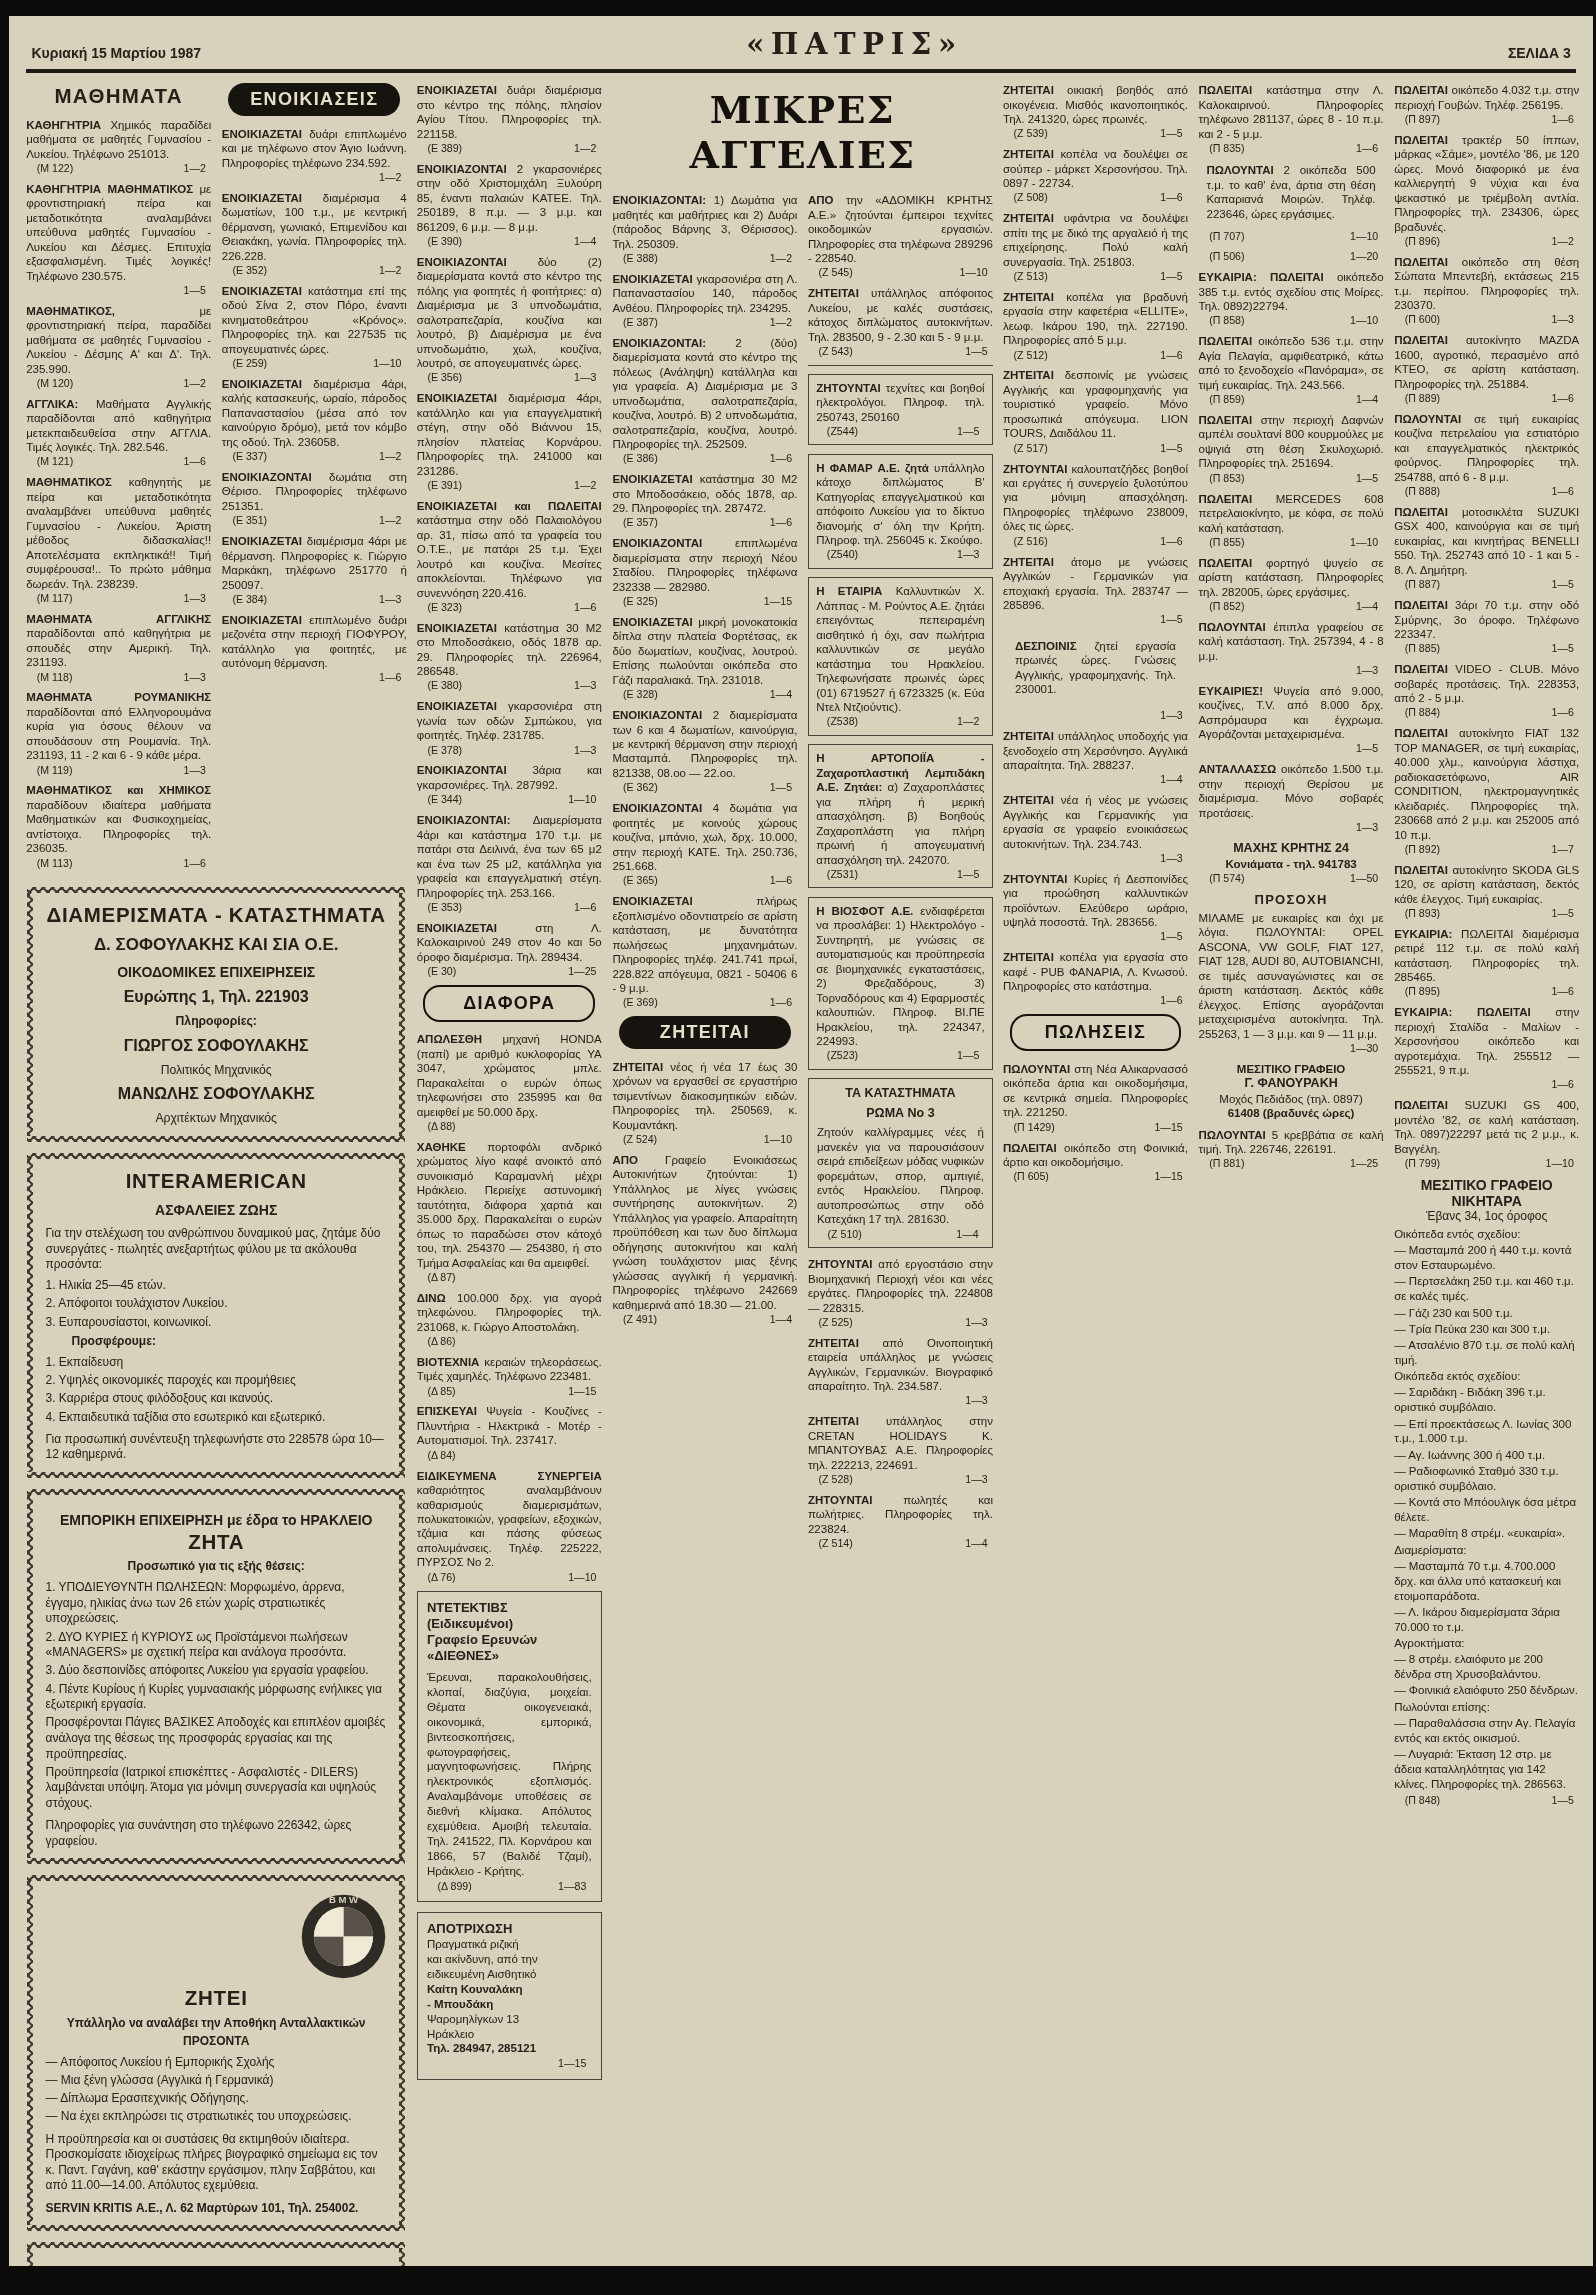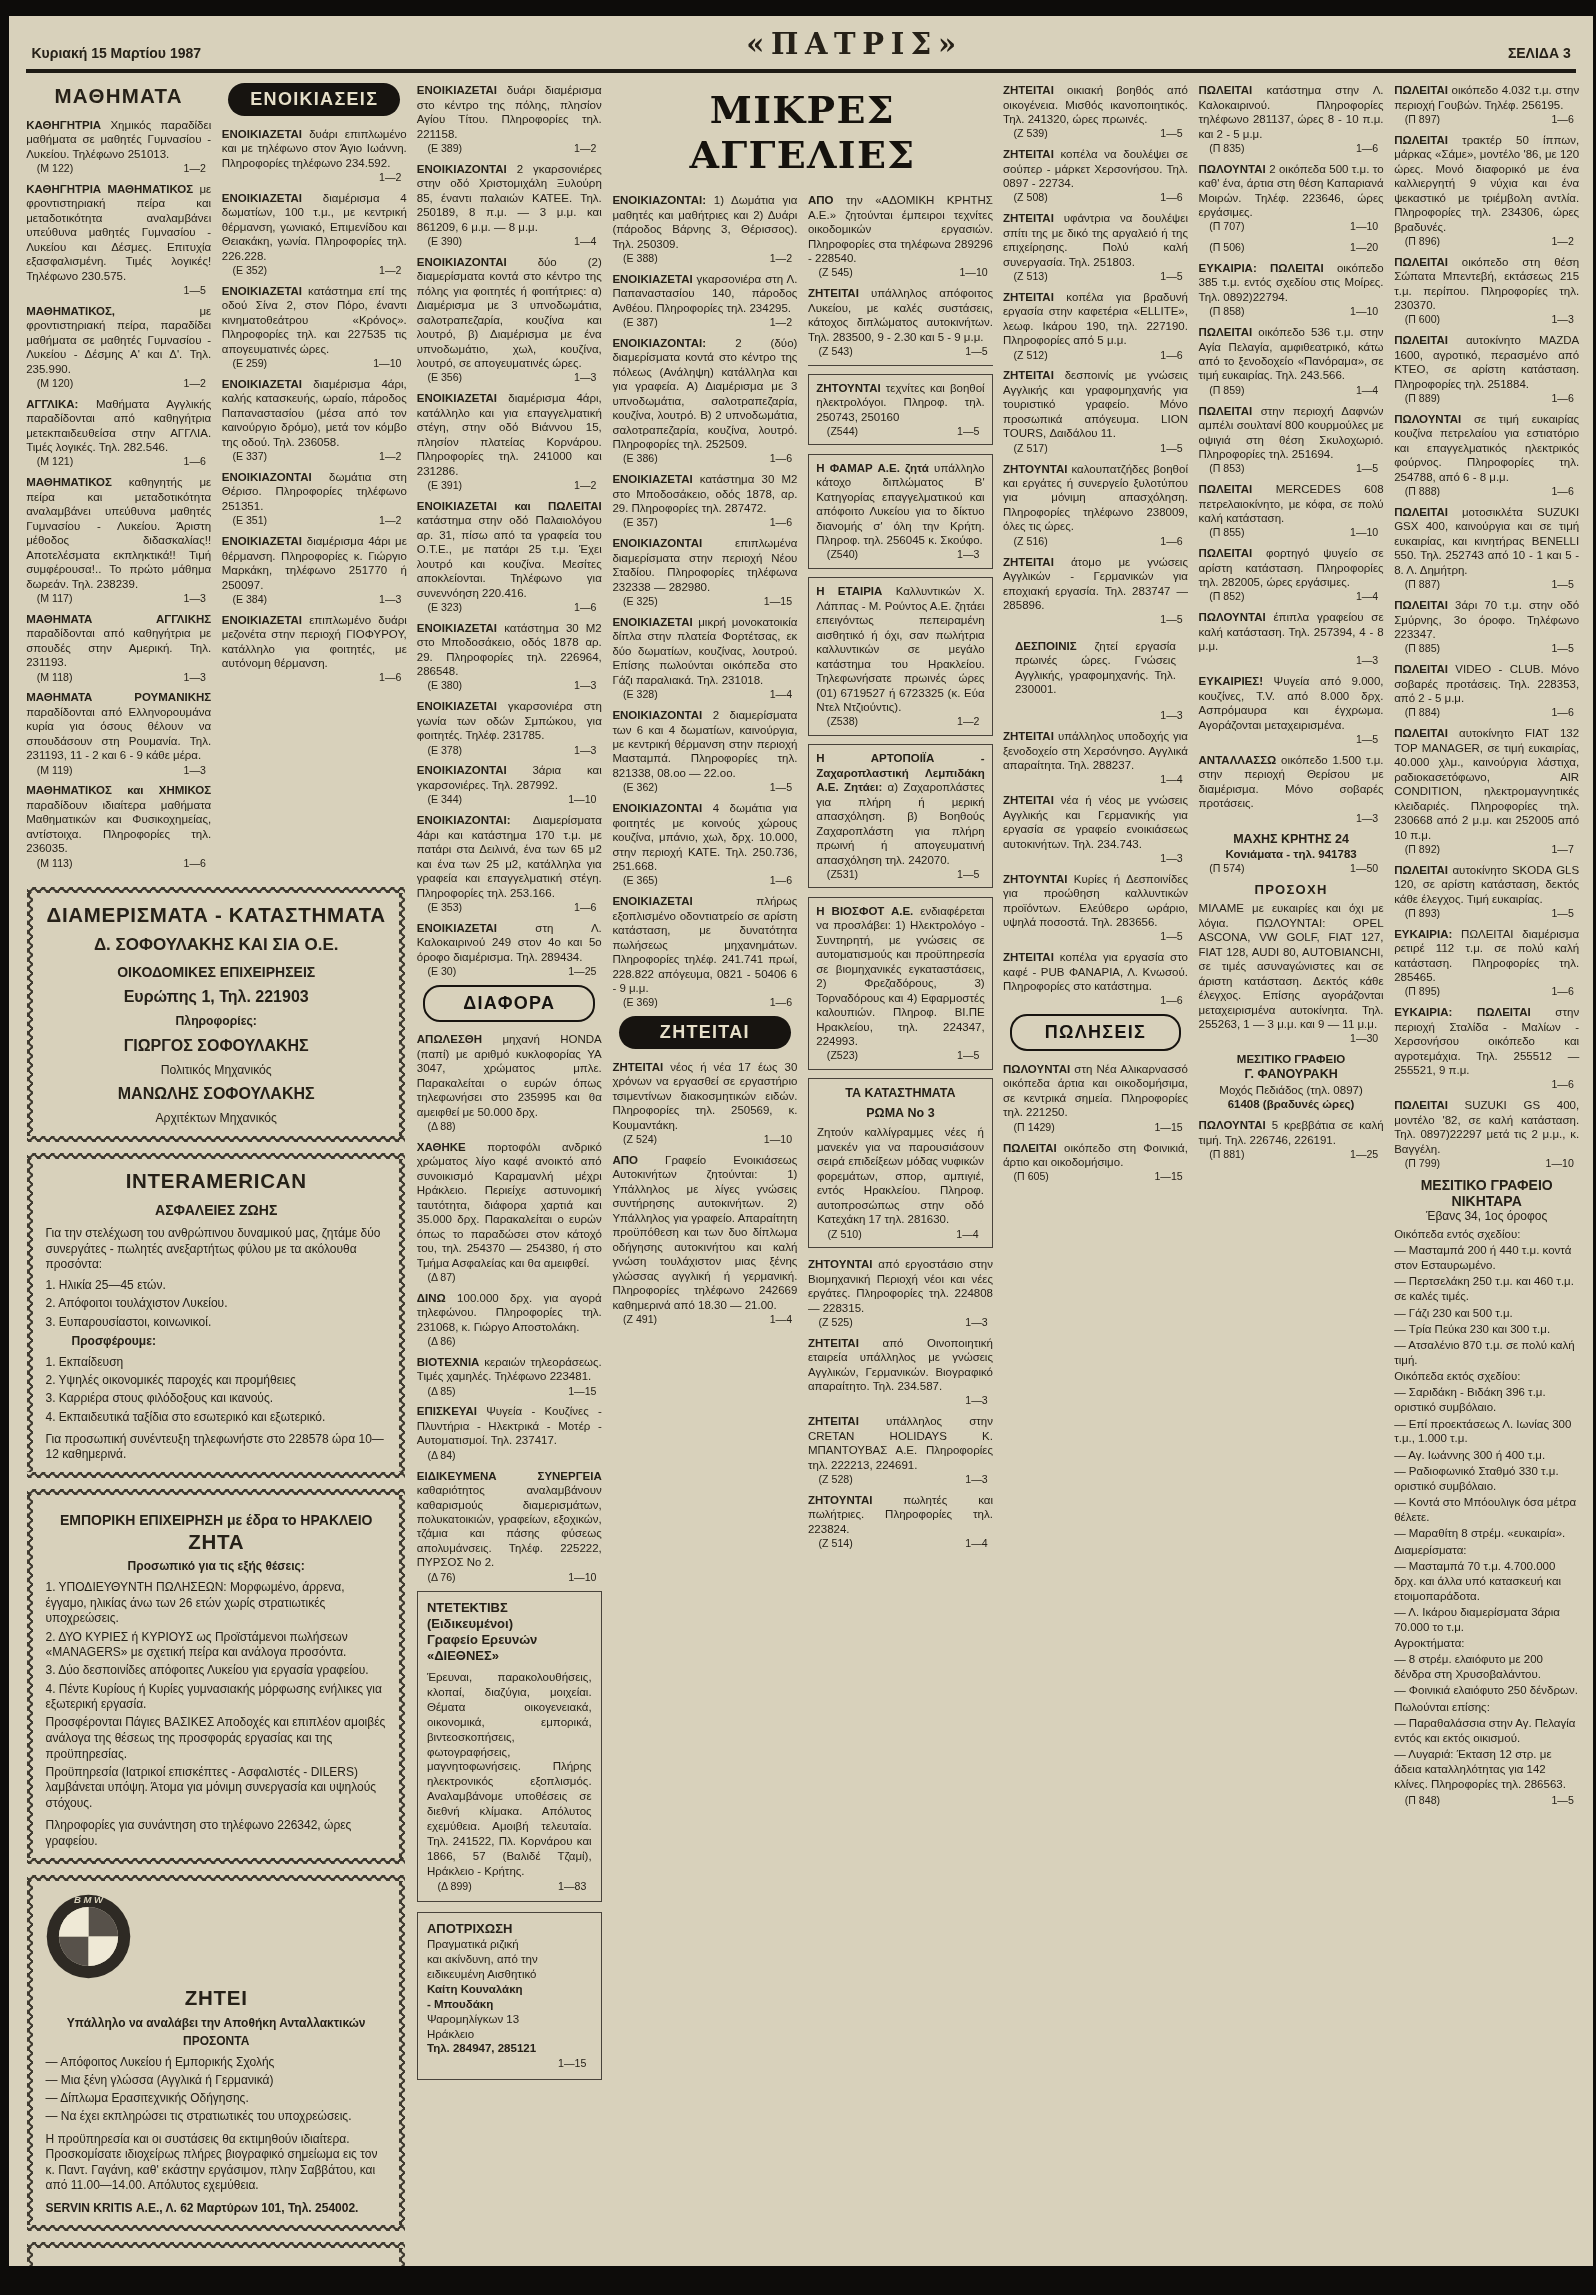--- a/index.html
+++ b/index.html
@@ -46,21 +46,21 @@
                   linear-gradient(135deg,transparent 40%,#3f3a30 40% 62%,transparent 62%) 0 4.6px/6px 9.2px repeat-y;}
   .wavy-content{flex:1;padding:9.2px 12px;font-size:12px;line-height:1.3;}
   .wt1{font-size:20.5px;font-weight:bold;text-align:center;letter-spacing:0.7px;}
   .wt2{font-size:17px;font-weight:bold;text-align:center;margin-top:5.3px;}
   .wt3{font-size:14px;font-weight:bold;text-align:center;margin-top:6.6px;}
   .wline{text-align:center;margin-top:6px;font-size:12.2px;}
   .wline.big{font-size:16px;font-weight:bold;}
   .wlist{margin-top:5.3px;}
   .wlist div{margin:2.6px 0;}
   .wfoot{margin-top:6.6px;}
-  .bmw-wrap{display:flex;justify-content:flex-start;margin:2.6px 0 5.3px 0;font-style:italic;}
+  .bmw-wrap{display:flex;justify-content:flex-end;margin:2.6px 0 5.3px 0;}
   .chania .t{font-size:26px;font-weight:bold;text-align:center;letter-spacing:4px;margin-top:4px;}
   
   .det{border:1.3px solid #47423a;padding:8px 9.2px;margin-bottom:9.2px;font-size:11.5px;line-height:1.3;text-align:justify;}
   .det .dt{font-weight:bold;text-align:left;font-size:13px;line-height:1.25;}
   .mes .mline{font-size:11.5px;line-height:1.3;margin:1.3px 0;}
   .mes .mt{font-weight:bold;text-align:center;font-size:14px;}
   .mes .ma{text-align:center;font-size:12px;margin-bottom:4px;}
 </style>
 </head>
 <body>
@@ -819,21 +819,21 @@
 
           <article class="ad">
             <p style="margin:0"><b class="lead">ΠΩΛΕΙΤΑΙ</b> <span>κατάστημα στην Λ. Καλοκαιρινού. Πληροφορίες τηλέφωνο 281137, ώρες 8 - 10 π.μ. και 2 - 5 μ.μ.</span></p>
             <div class="meta">
               <span>(Π 835)</span>
               <span>1—6</span>
             </div>
           </article>
 
           <article class="ad">
-            <p style="margin:0"><b class="lead">ΠΩΛΟΥΝΤΑΙ</b> <span>2 οικόπεδα 500 τ.μ. το καθ' ένα, άρτια στη θέση Καπαριανά Μοιρών. Τηλέφ. 223646, ώρες εργάσιμες.</span></p>
+            <p style="margin:8px"><b class="lead">ΠΩΛΟΥΝΤΑΙ</b> <span>2 οικόπεδα 500 τ.μ. το καθ' ένα, άρτια στη θέση Καπαριανά Μοιρών. Τηλέφ. 223646, ώρες εργάσιμες.</span></p>
             <div class="meta">
               <span>(Π 707)</span>
               <span>1—10</span>
             </div>
           </article>
 
           <article class="ad">
             <div class="meta">
               <span>(Π 506)</span>
               <span>1—20</span>

